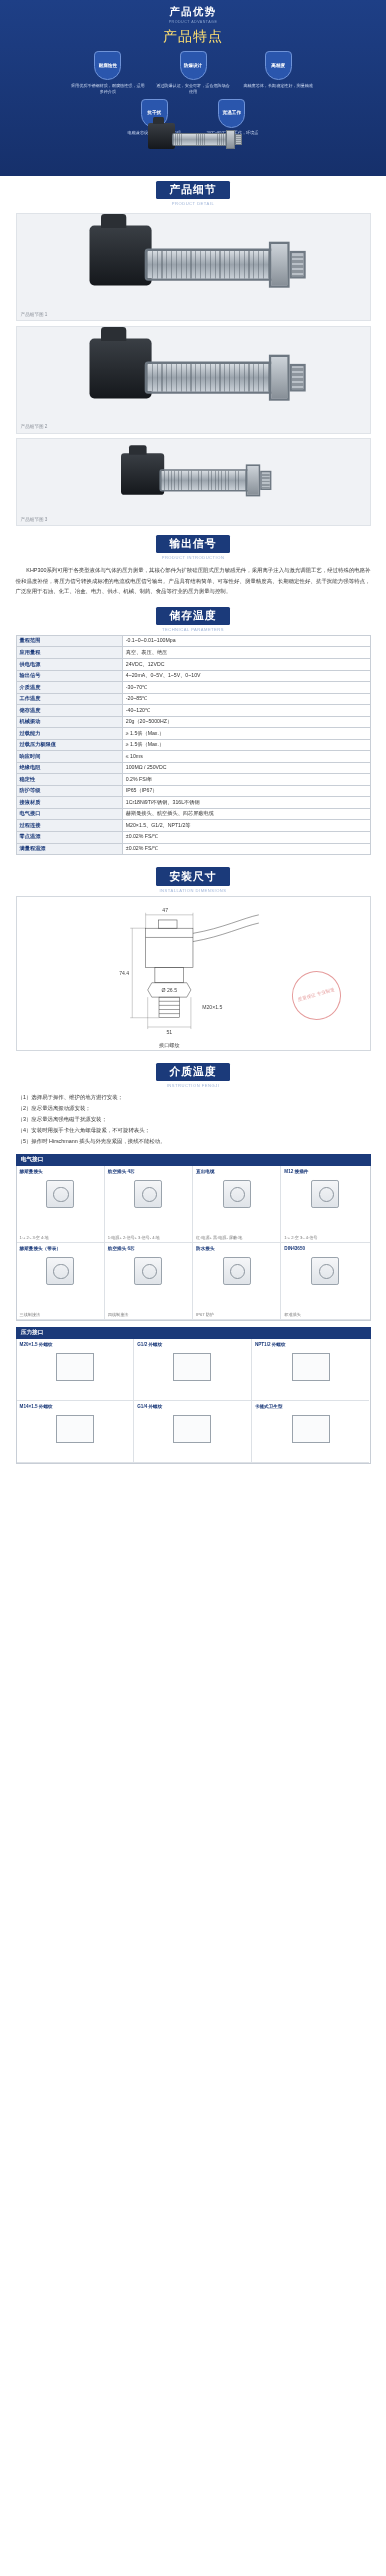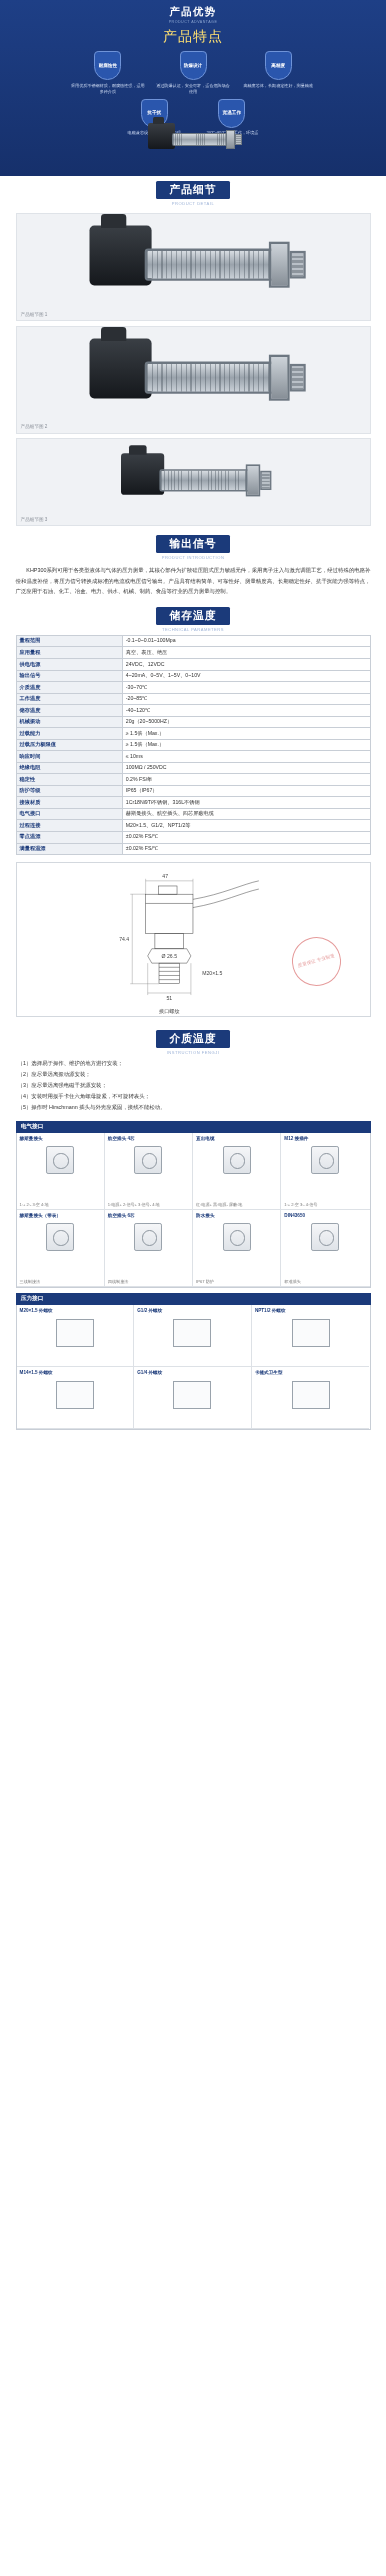--- a/index.html
+++ b/index.html
@@ -403,20 +403,24 @@
             <td class="v">±0.02% FS/℃</td>
           </tr>
         <tr>
             <td class="k">满量程温漂</td>
             <td class="v">±0.02% FS/℃</td>
           </tr>
       </tbody>
     </table>
   </div>
 
+  <div class="ribbon">
+    <div class="cn">安装尺寸</div>
+    <div class="en">INSTALLATION DIMENSIONS</div>
+  </div>
   <div class="draw-box">
     <svg width="354" height="154" viewBox="0 0 688 298">
       <g stroke="#444" fill="none" stroke-width="1">
 
         <rect x="250" y="60" width="92" height="76"></rect>
         <rect x="275" y="44" width="36" height="16"></rect>
         <line x1="250" y1="78" x2="342" y2="78"></line>
 
         <path d="M342 70 C 400 60, 440 40, 470 34" stroke-dasharray="0"></path>
         <path d="M342 86 C 400 76, 440 56, 470 50"></path>

